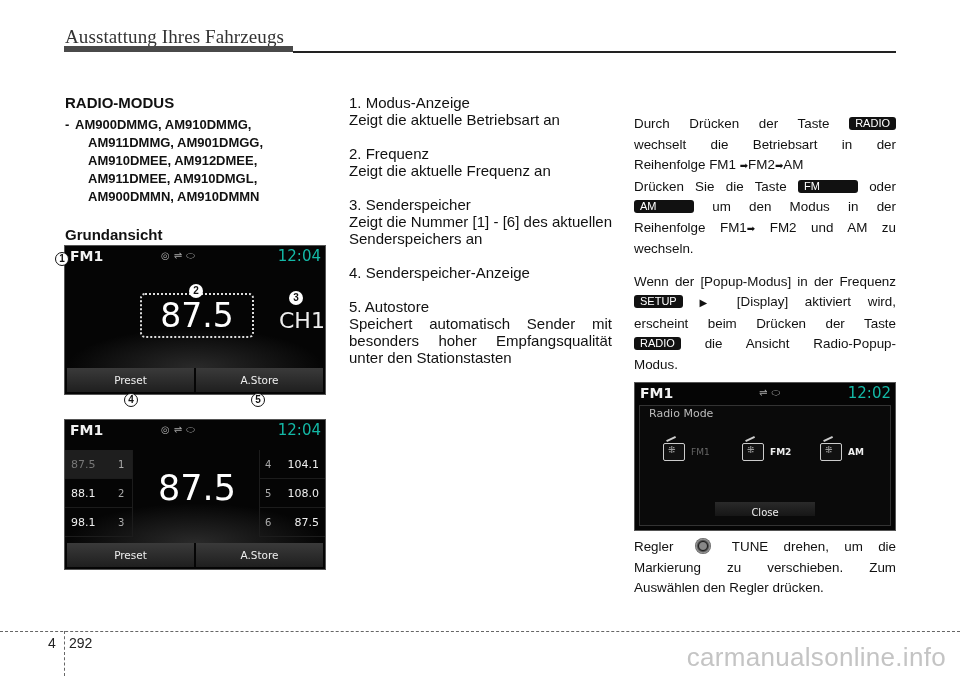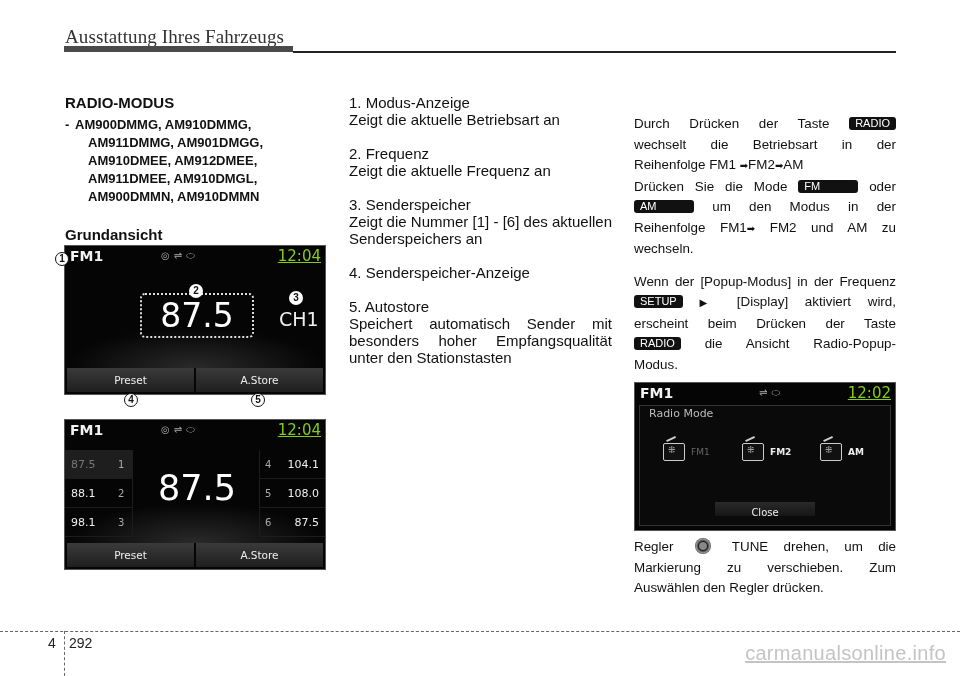--- a/index.html
+++ b/index.html
@@ -28,30 +28,30 @@
   .para { font-size: 13.4px; line-height: 20.5px; text-align: justify; }
   .para .jl { text-align-last: justify; display: block; }
   .key { display: inline-block; background: #111; color: #fff; font-size: 11px; line-height: 13px; padding: 0 6px; border-radius: 3px; vertical-align: 1px; font-family: "Liberation Sans", sans-serif; }
   .key.wide { width: 60px; text-align: center; }
   .arrow-small { font-size: 10px; }
 
   
   .screen { position: absolute; background: #050505; border: 1px solid #555; overflow: hidden; font-family: "DejaVu Sans", sans-serif; color: #eee; }
   .screen .status { position: absolute; left: 0; right: 0; top: 0; height: 20px; }
   .screen .mode { position: absolute; left: 5px; top: 2px; font-size: 14px; font-weight: bold; color: #f2f2f2; }
-  .screen .clock { position: absolute; right: 4px; top: 1px; font-size: 15px; color: #84cc16; text-decoration: underline; }
+  .screen .clock { position: absolute; right: 4px; top: 1px; font-size: 15px; color: #14b8a6; }
   .screen .st-icons { position: absolute; top: 4px; font-size: 10px; color: #aaa; letter-spacing: 4px; }
   .screen .btnbar { position: absolute; left: 2px; right: 2px; bottom: 2px; height: 24px; display: flex; gap: 2px; }
   .screen .btnbar div { flex: 1; background: linear-gradient(#3a3a3a, #1f1f1f); color: #eee; font-size: 10.5px; text-align: center; line-height: 24px; }
   .screen .glow { position: absolute; left: 0; right: 0; bottom: 26px; height: 40px; background: radial-gradient(ellipse at center bottom, #2a2a2a 0%, #050505 70%); }
 
   .s1 { left: 64px; top: 245px; width: 262px; height: 150px; }
   .s1 .freqbox { position: absolute; left: 75px; top: 47px; width: 114px; height: 45px; border: 2px dotted #ddd; border-radius: 5px; }
   .s1 .freq { position: absolute; left: 75px; top: 47px; width: 114px; height: 45px; text-align: center; font-size: 33px; line-height: 45px; color: #fff; }
-  .s1 .ch { position: absolute; left: 214px; top: 62px; font-size: 19px; color: #eee; }
+  .s1 .ch { position: absolute; left: 214px; top: 62px; font-size: 22px; color: #eee; }
 
   .callout { position: absolute; width: 14px; height: 14px; border-radius: 50%; font-size: 10px; line-height: 14px; text-align: center; font-family: "Liberation Sans", sans-serif; font-weight: bold; }
   .callout.dark { border: 1.5px solid #111; color: #111; background: #fff; line-height: 11px; }
   .callout.light { background: #fff; color: #111; line-height: 14px; }
 
   .s2 { left: 64px; top: 419px; width: 262px; height: 151px; }
   .s2 .freq { position: absolute; left: 70px; top: 48px; width: 124px; text-align: center; font-size: 35px; color: #fff; }
   .s2 .presets { position: absolute; top: 30px; width: 68px; }
   .s2 .presets.left { left: 0; }
   .s2 .presets.right { right: 0; width: 66px; }
@@ -73,21 +73,21 @@
   .s3 .radio-ic::after { content: "⁜"; position: absolute; left: 4px; top: 1px; font-size: 9px; color: #999; }
   .s3 .opt.dim span { color: #666; font-weight: normal; }
   .s3 .close { position: absolute; left: 80px; top: 119px; width: 100px; height: 14px; background: linear-gradient(#2a2a2a, #161616); color: #eee; font-size: 10px; text-align: center; line-height: 22px; }
 
   .tune-knob { display: inline-block; width: 16px; height: 16px; border-radius: 50%; background: radial-gradient(circle, #888 30%, #222 40%, #999 60%, #333 75%); vertical-align: -3px; margin: 0 6px; }
 
   .footer-hline { position: absolute; left: 0; right: 0; top: 631px; border-top: 1px dashed #666; }
   .footer-vline { position: absolute; left: 64px; top: 631px; height: 45px; border-left: 1px dashed #666; }
   .footer-chapter { position: absolute; left: 48px; top: 635px; font-size: 14px; color: #222; }
   .footer-page { position: absolute; left: 69px; top: 635px; font-size: 14px; color: #222; }
-  .watermark { position: absolute; right: 14px; top: 642px; font-size: 20px; color: #c4c4c4; letter-spacing: 0.3px; text-decoration: underline; }
+  .watermark { position: absolute; right: 14px; top: 642px; font-size: 26px; color: #c4c4c4; letter-spacing: 0.3px; }
 </style>
 </head>
 <body>
 
 <div>
   <div class="header-title">Ausstattung Ihres Fahrzeugs</div>
   <div class="header-bar-thick"></div>
   <div class="header-bar-thin"></div>
 </div>
 
@@ -194,21 +194,21 @@
     <div class="item-title">5. Autostore</div>
     <div class="item-desc">Speichert automatisch Sender mit besonders hoher Empfangsqualität unter den Stationstasten</div>
   </div>
 </div>
 
 <div class="col col3">
   <div class="para" style="margin-top:20px;">
     <span class="jl"><span>Durch Drücken der Taste</span> <span class="key">RADIO</span></span>
     <span class="jl">wechselt die Betriebsart in der</span>
     <span style="display:block;"><span>Reihenfolge FM1</span> <span class="arrow-small">➡</span><span>FM2</span><span class="arrow-small">➡</span><span>AM</span></span>
-    <span class="jl"><span>Drücken Sie die Mode</span> <span class="key wide">FM</span> <span>oder</span></span>
+    <span class="jl"><span>Drücken Sie die Taste</span> <span class="key wide">FM</span> <span>oder</span></span>
     <span class="jl"><span class="key wide">AM</span> <span>um den Modus in der</span></span>
     <span class="jl"><span>Reihenfolge FM1</span><span class="arrow-small">➡</span><span> FM2 und AM zu</span></span>
     <span style="display:block;">wechseln.</span>
   </div>
   <div class="para" style="margin-top:12px;">
     <span class="jl">Wenn der [Popup-Modus] in der Frequenz</span>
     <span class="jl"><span><span class="key">SETUP</span> <span style="font-size:10px;">▶</span></span> <span>[Display] aktiviert wird,</span></span>
     <span class="jl">erscheint beim Drücken der Taste</span>
     <span class="jl"><span class="key">RADIO</span> <span>die Ansicht Radio-Popup-</span></span>
     <span style="display:block;">Modus.</span>

